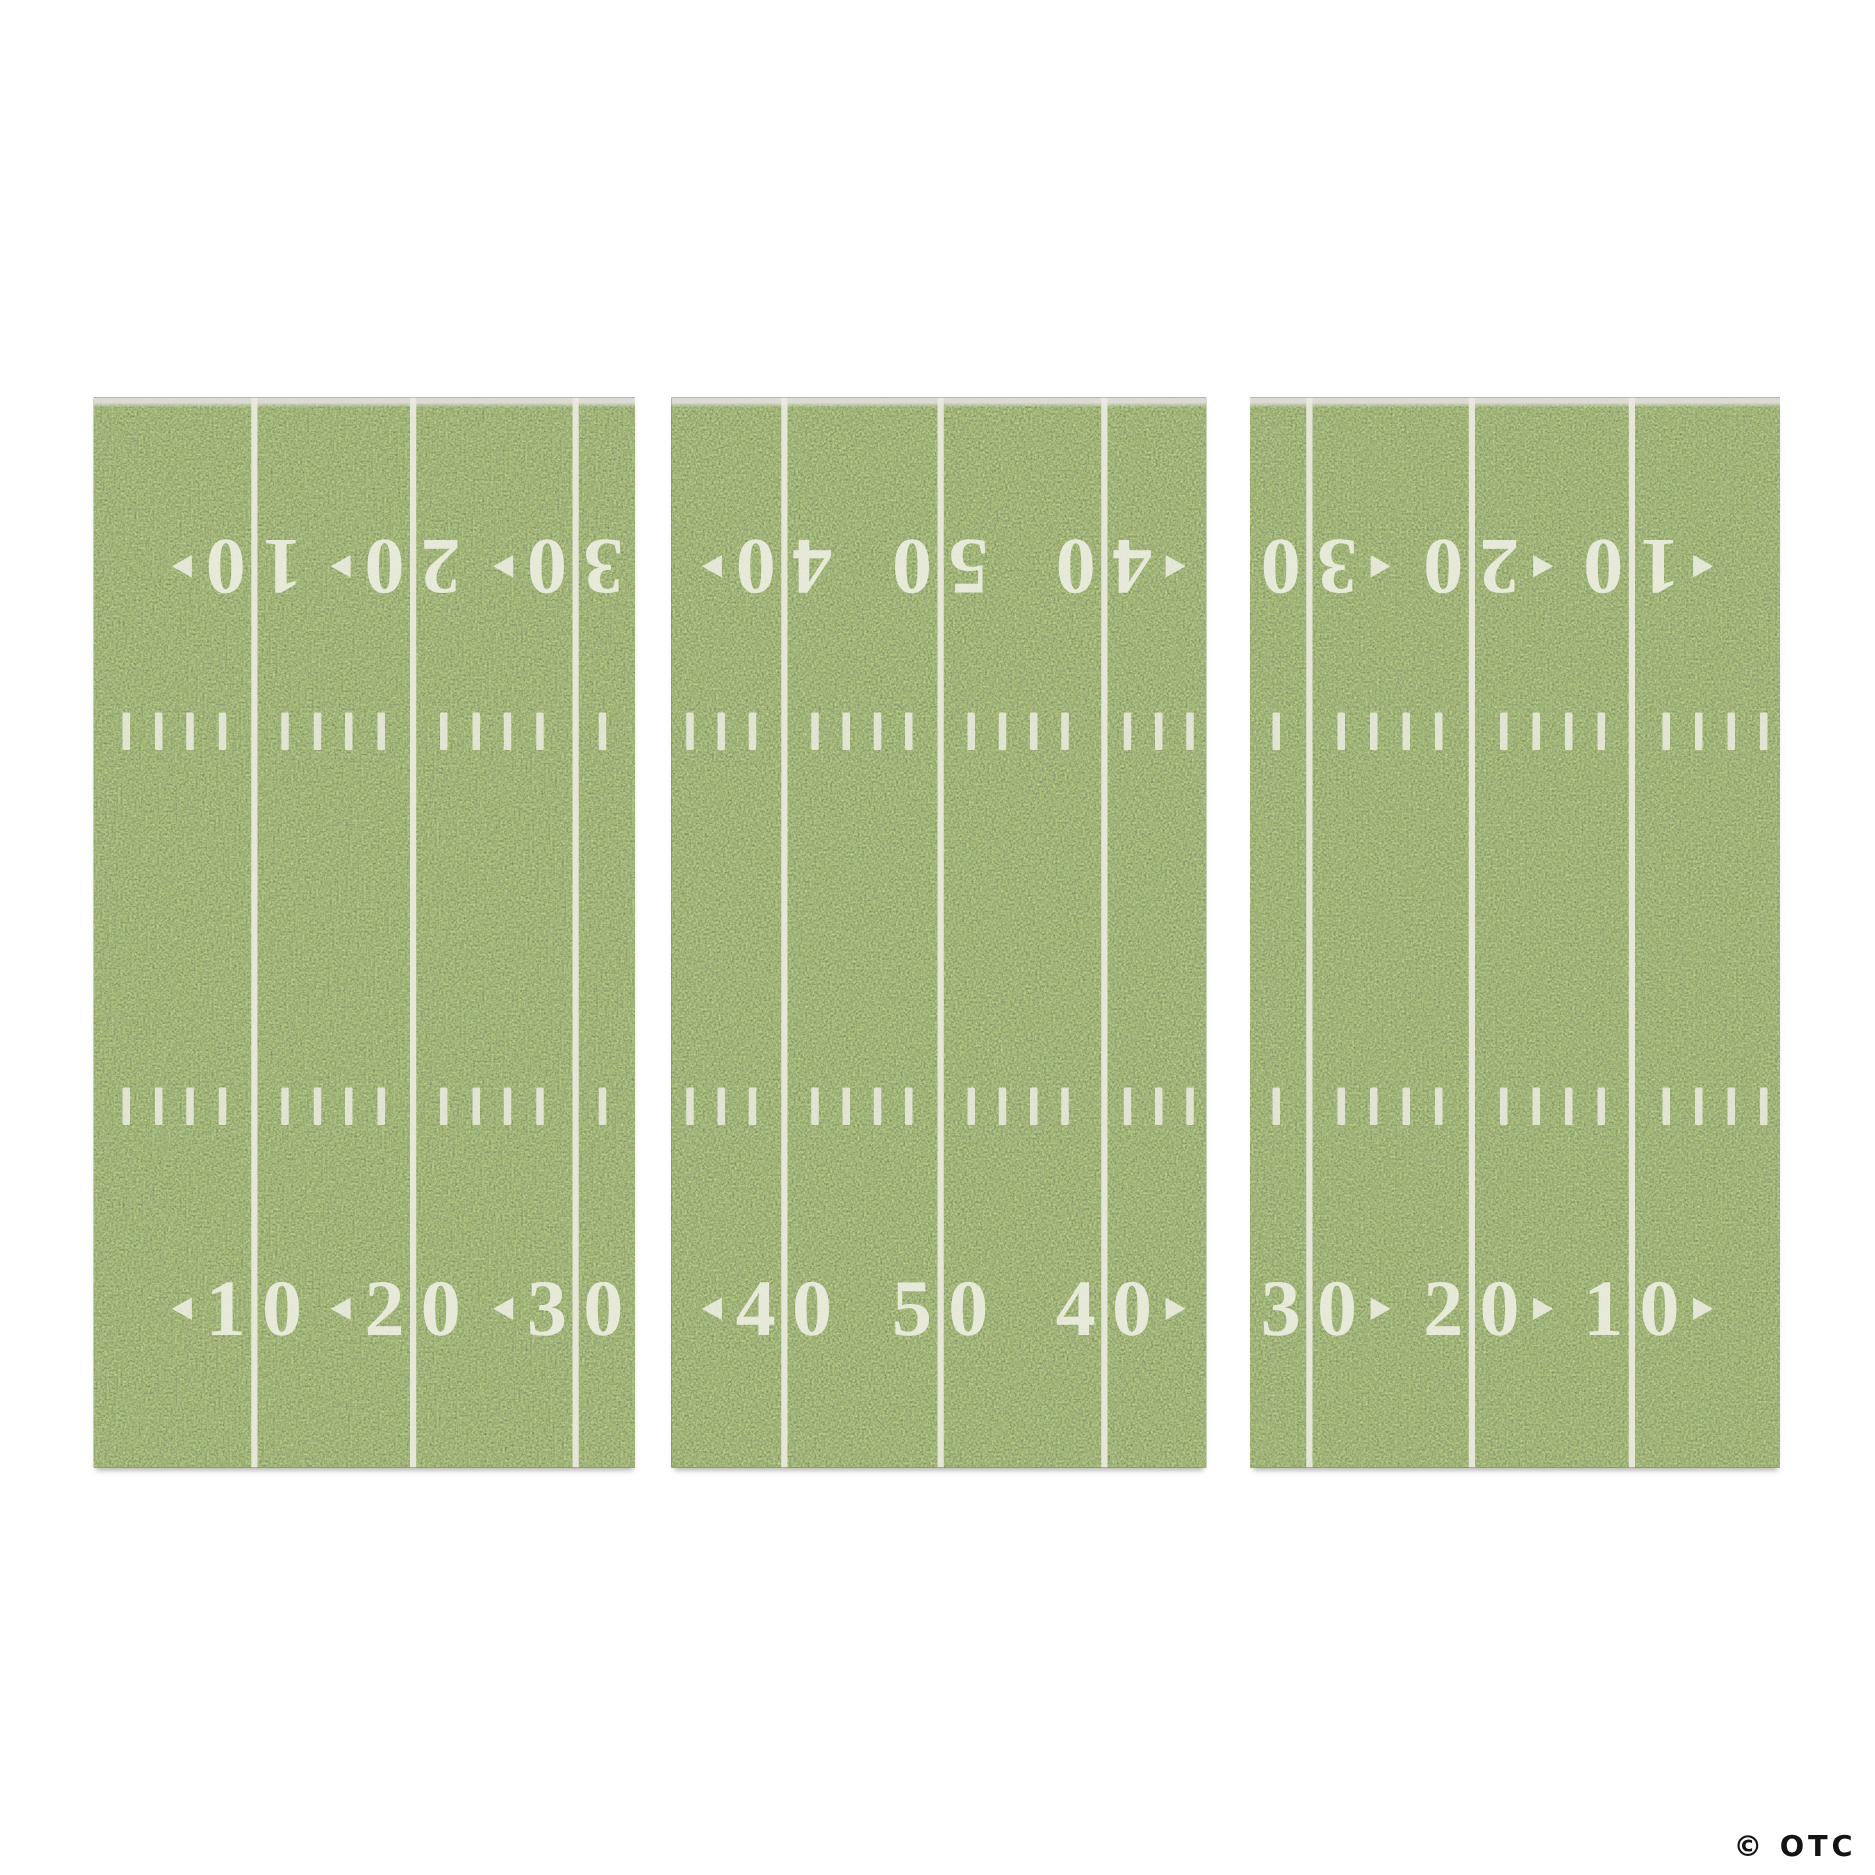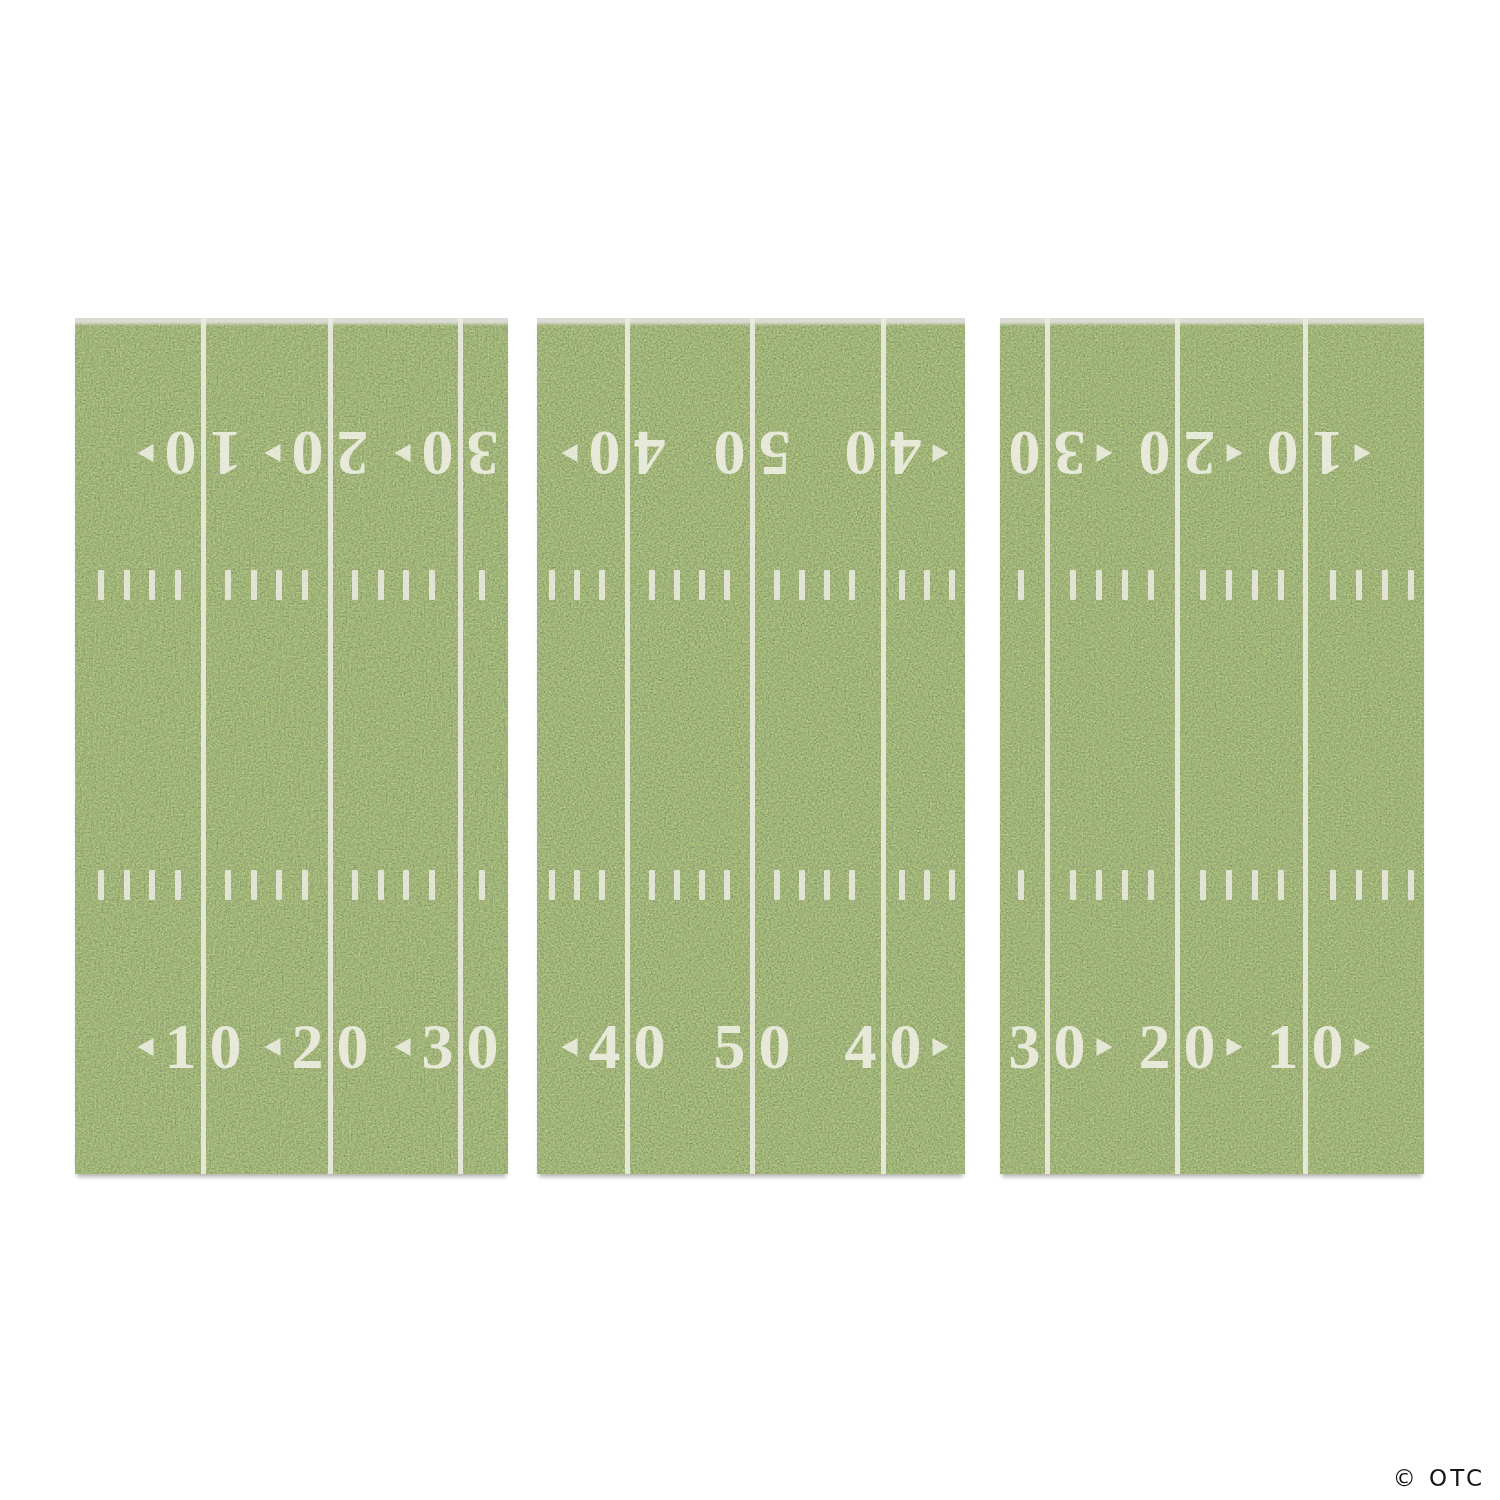--- a/index.html
+++ b/index.html
@@ -16,21 +16,21 @@
              display:flex;align-items:center;}
   .digits{display:flex;gap:13px;font-family:"Liberation Serif",serif;font-weight:700;
           font-size:64px;line-height:1;color:rgba(240,240,230,.88);}
   .digits span{display:block;}
   .flip{transform:rotate(180deg);}
   .arrow{position:absolute;top:50%;transform:translateY(-50%);width:0;height:0;
          border-top:9px solid transparent;border-bottom:9px solid transparent;}
   .arrow.left{right:100%;margin-right:11px;border-right:16px solid rgba(240,240,230,.85);}
   .arrow.right{left:100%;margin-left:11px;border-left:16px solid rgba(240,240,230,.85);}
   .watermark{position:absolute;right:15px;bottom:9px;font-family:"DejaVu Sans",sans-serif;
-             font-weight:400;font-size:23px;letter-spacing:3px;color:#141414;}
+             font-weight:700;font-size:23px;letter-spacing:3px;color:#141414;}
 </style>
 </head>
 <body>
 
 <div id="stage">
   <div id="panels">
       <div class="panel" style="left: 75px; top: 318px; width: 433px; height: 856px;">
         <svg class="grass" width="433" height="856" preserveAspectRatio="none">
           <filter id="g0" x="0" y="0" width="100%" height="100%">
             <feTurbulence type="fractalNoise" baseFrequency="0.55" numOctaves="3" seed="3" stitchTiles="stitch"></feTurbulence>

